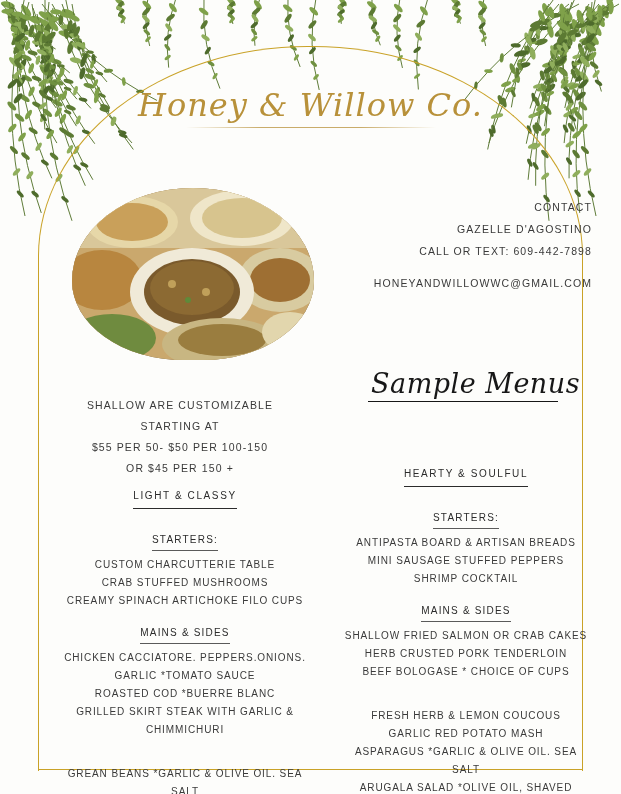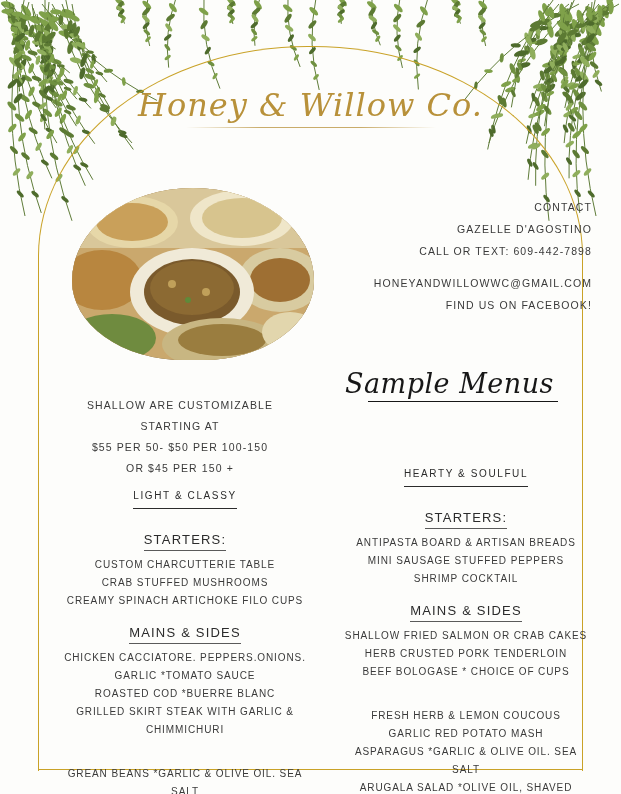--- a/index.html
+++ b/index.html
@@ -91,21 +91,21 @@
     color: #3a3a3a;
     font-size: 10.5px;
     letter-spacing: 1.1px;
     line-height: 21px;
   }
   
   .sample-menus {
     position: absolute;
     left: 345px; top: 368px;
     width: 235px;
-    text-align: left;
+    text-align: right;
     font-family: "DejaVu Serif", serif;
     font-style: italic;
     font-size: 27px;
     color: #171717;
     letter-spacing: 0.5px;
     white-space: nowrap;
   }
   .sample-menus .underline {
     display: block;
     margin: 2px auto 0;
@@ -128,21 +128,21 @@
   .menu-title {
     font-size: 10px;
     letter-spacing: 1.6px;
     color: #2b2b2b;
     display: inline-block;
     border-bottom: 1.2px solid #2b2b2b;
     padding-bottom: 3px;
     margin-bottom: 22px;
   }
   .sec-head {
-    font-size: 13px;
+    font-size: 10px;
     letter-spacing: 1.2px;
     color: #2b2b2b;
     display: inline-block;
     border-bottom: 1px solid #5a5a5a;
     padding-bottom: 1px;
     margin-bottom: 5px;
   }
   .sec { margin-bottom: 14px; }
   .line { display: block; }
   .gap { height: 12px; }
@@ -748,21 +748,20 @@
       <path d="M0 0 L242 0 L242 172 L0 172 Z" fill="none"></path>
     </svg>
   </div>
 
   <div class="contact">
     <div>CONTACT</div>
     <div>GAZELLE D'AGOSTINO</div>
     <div>CALL OR TEXT: 609-442-7898</div>
     <div class="sp"></div>
     <div>HONEYANDWILLOWWC@GMAIL.COM</div>
-    <div>FIND US ON FACEBOOK!</div>
   </div>
 
   <div class="packages">
     <div>SHALLOW ARE CUSTOMIZABLE</div>
     <div>STARTING AT</div>
     <div>$55 PER 50- $50 PER 100-150</div>
     <div>OR $45 PER 150 +</div>
   </div>
 
   <div class="sample-menus">

